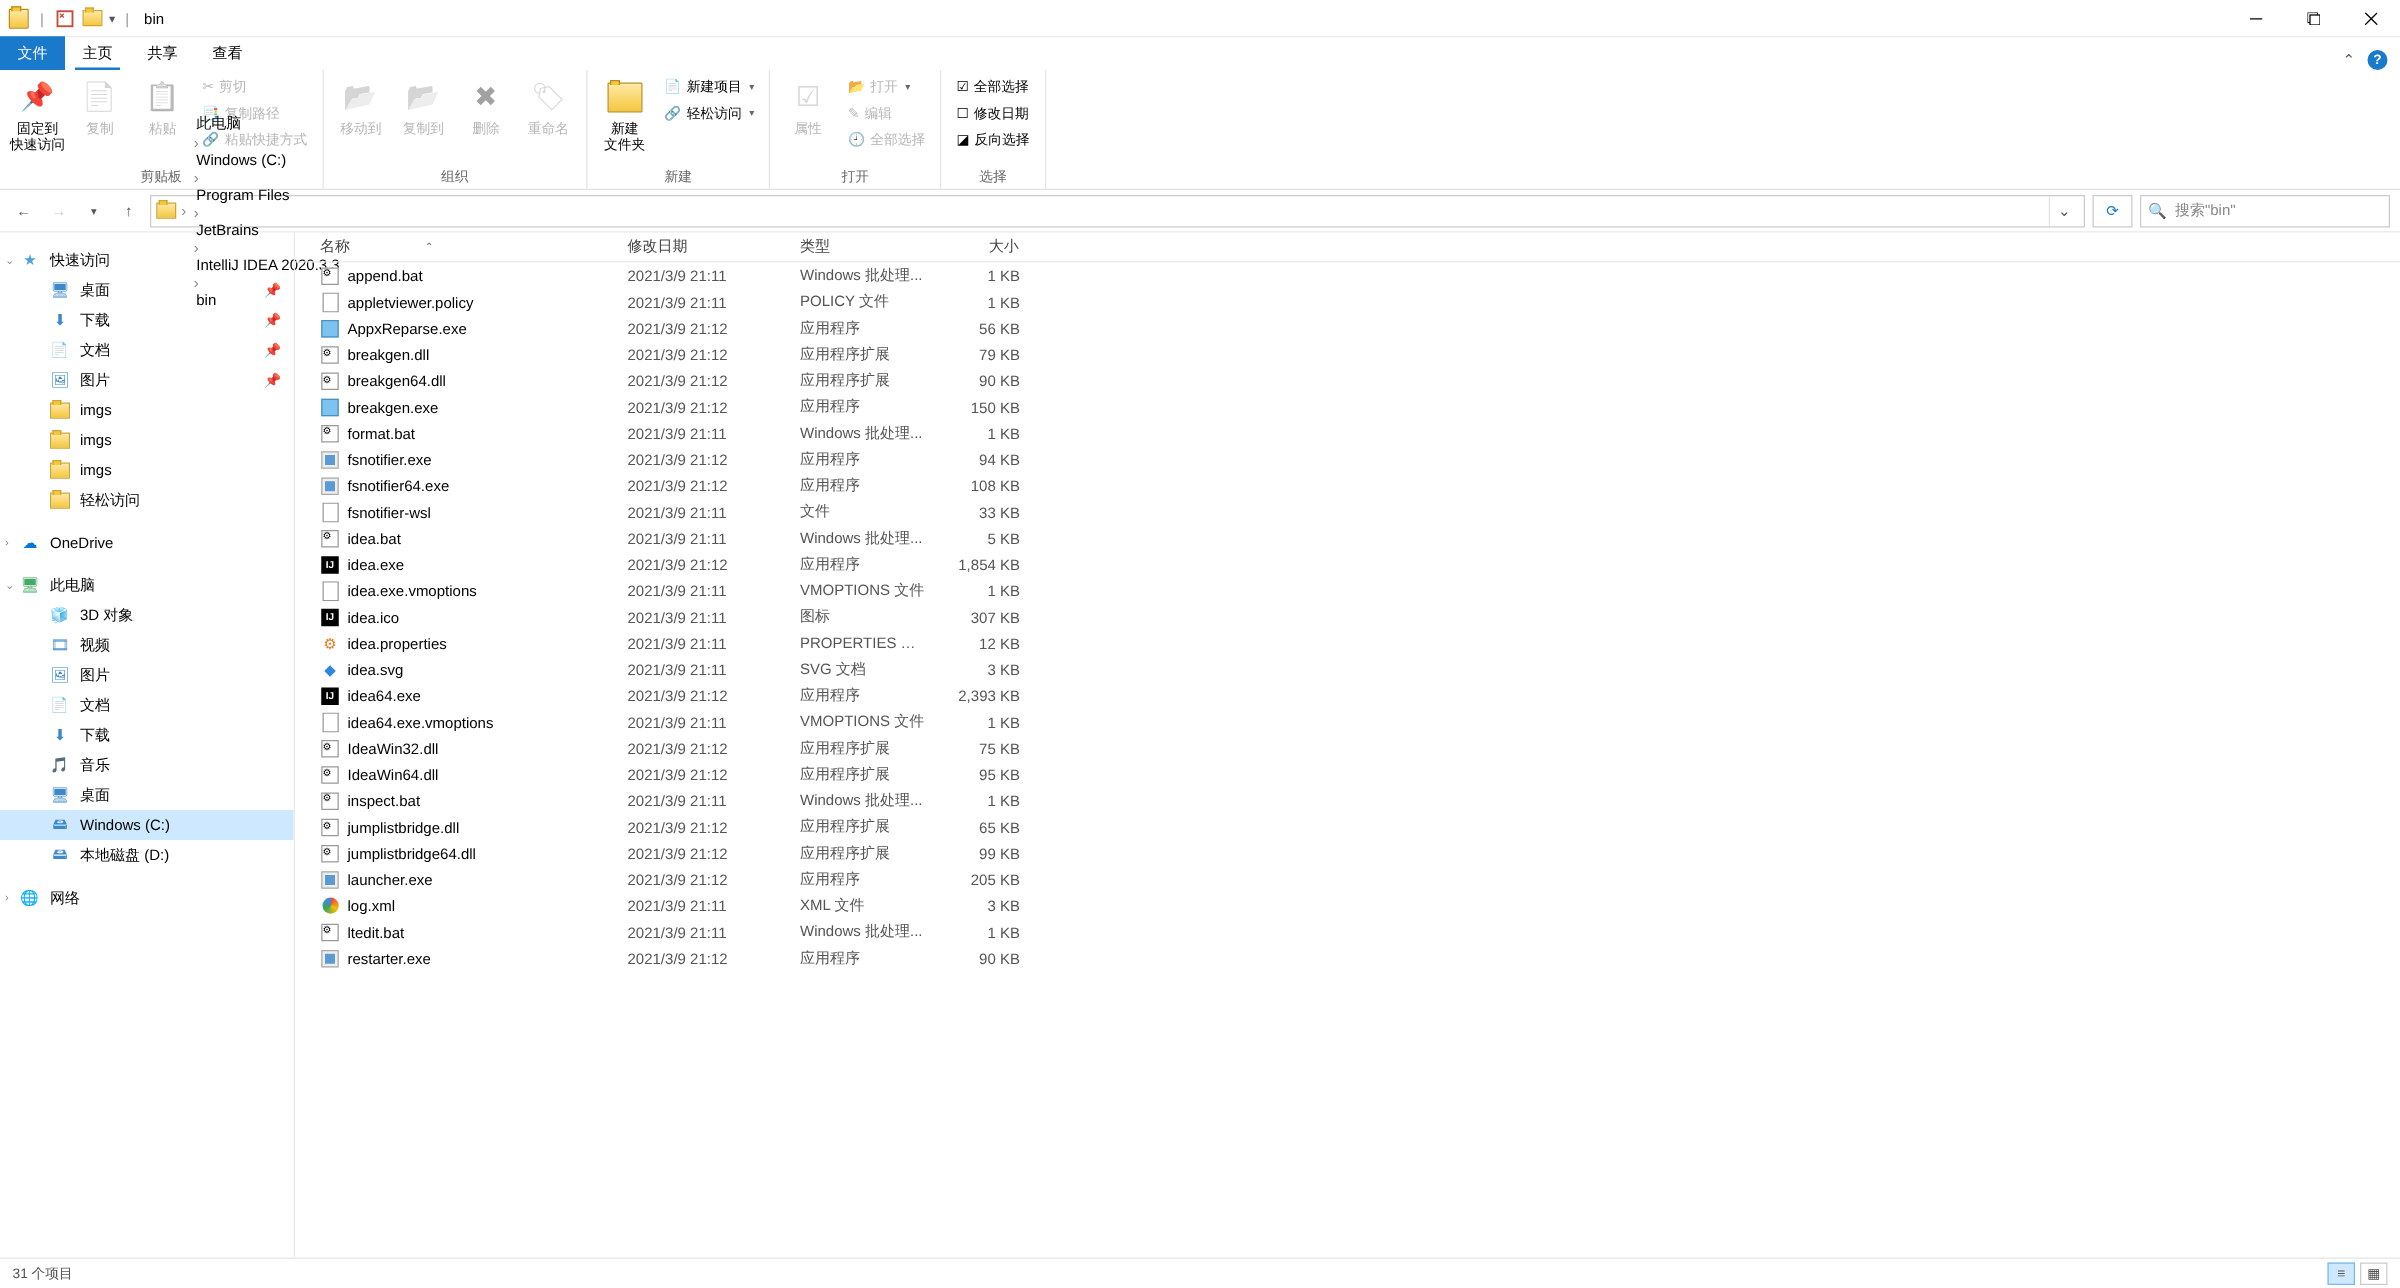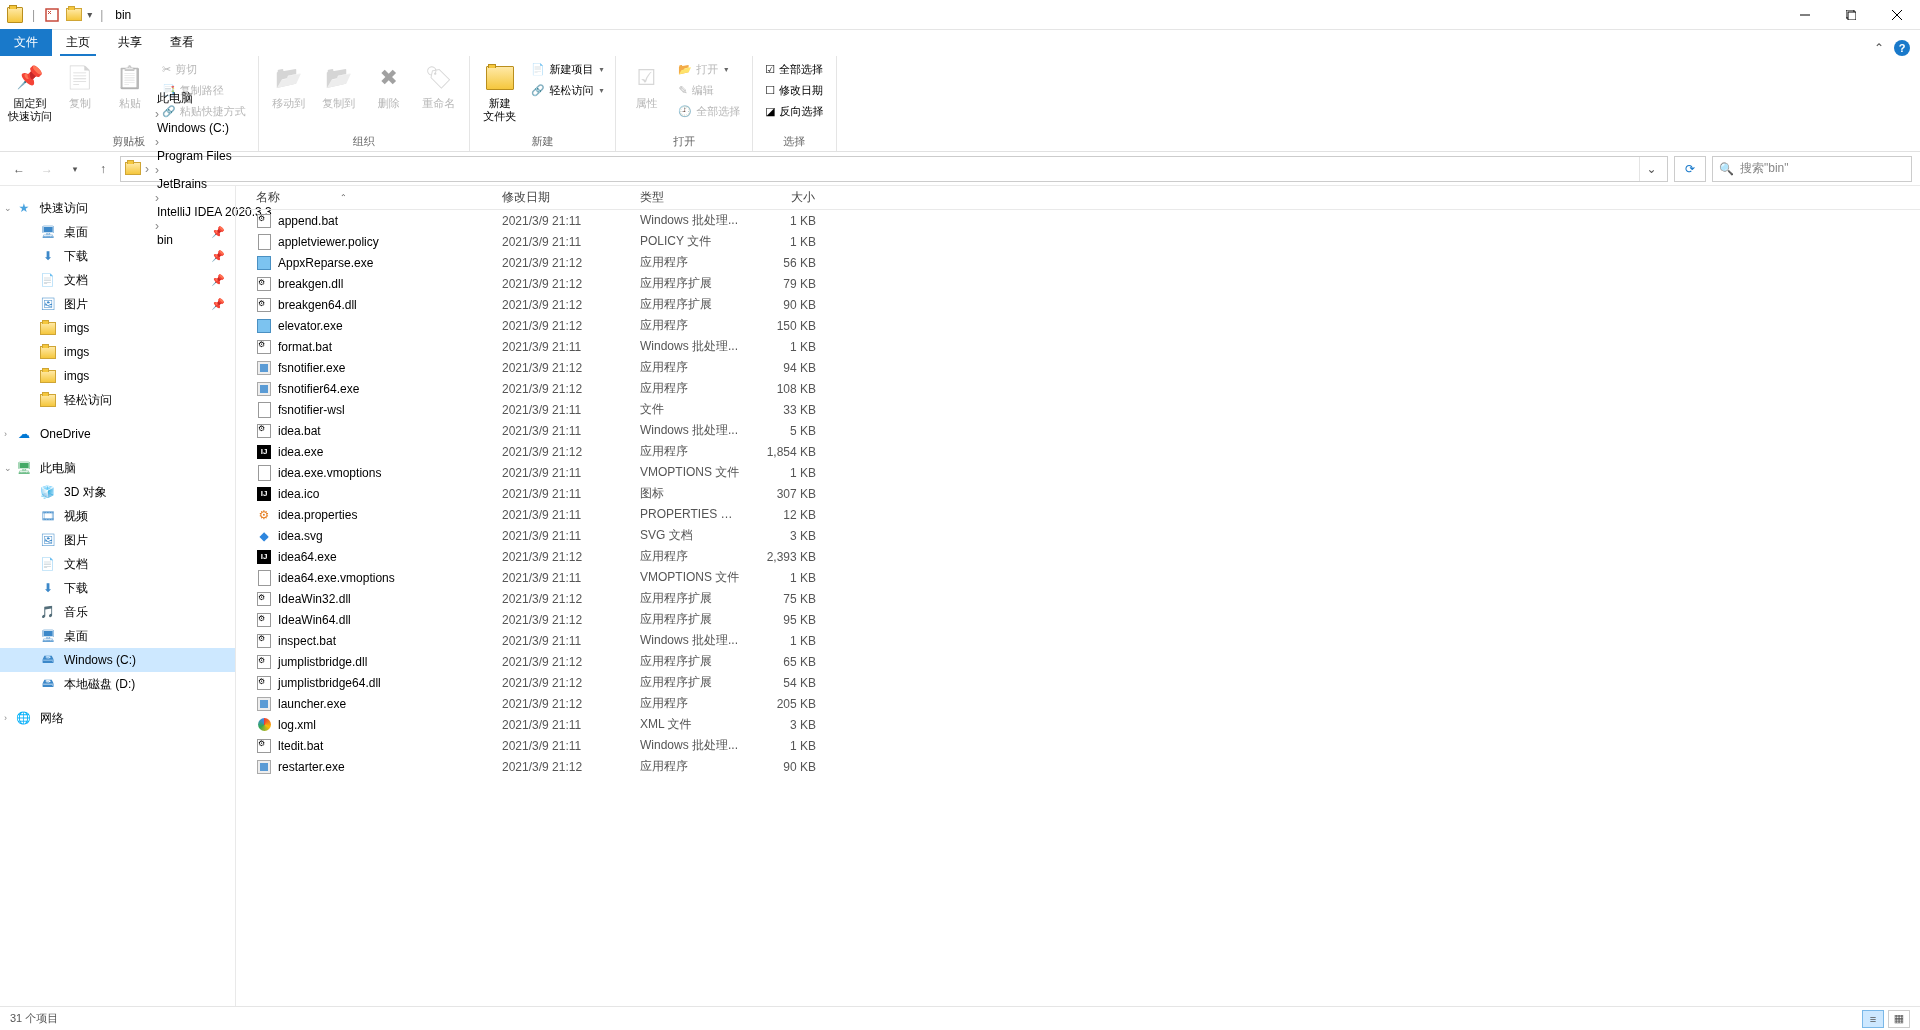--- a/index.html
+++ b/index.html
@@ -488,21 +488,21 @@
           </div>
           <div class="fc date">2021/3/9 21:12</div>
           <div class="fc type">应用程序扩展</div>
           <div class="fc size">90 KB</div>
         </div>
         <div class="filerow">
           <div class="fc name">
             <span class="fico">
               <span style="display:inline-block;width:14px;height:14px;background:#7cc3f0;border:1px solid #4a90c2;"></span>
             </span>
-            <span>elevator.exe</span>
+            <span>breakgen.exe</span>
           </div>
           <div class="fc date">2021/3/9 21:12</div>
           <div class="fc type">应用程序</div>
           <div class="fc size">150 KB</div>
         </div>
         <div class="filerow">
           <div class="fc name">
             <span class="fico">
               <span style="display:inline-block;width:14px;height:14px;border:1px solid #999;background:#fff;font-size:8px;line-height:7px;">⚙</span>
             </span>
@@ -683,21 +683,21 @@
         </div>
         <div class="filerow">
           <div class="fc name">
             <span class="fico">
               <span style="display:inline-block;width:14px;height:14px;border:1px solid #999;background:#fff;font-size:8px;">⚙</span>
             </span>
             <span>jumplistbridge64.dll</span>
           </div>
           <div class="fc date">2021/3/9 21:12</div>
           <div class="fc type">应用程序扩展</div>
-          <div class="fc size">54 KB</div>
+          <div class="fc size">99 KB</div>
         </div>
         <div class="filerow">
           <div class="fc name">
             <span class="fico">
               <span style="display:inline-block;width:14px;height:14px;background:#eee;border:1px solid #aaa;position:relative;">
                 <span style="position:absolute;inset:2px;background:#5a9bd5;"></span>
               </span>
             </span>
             <span>launcher.exe</span>
           </div>

